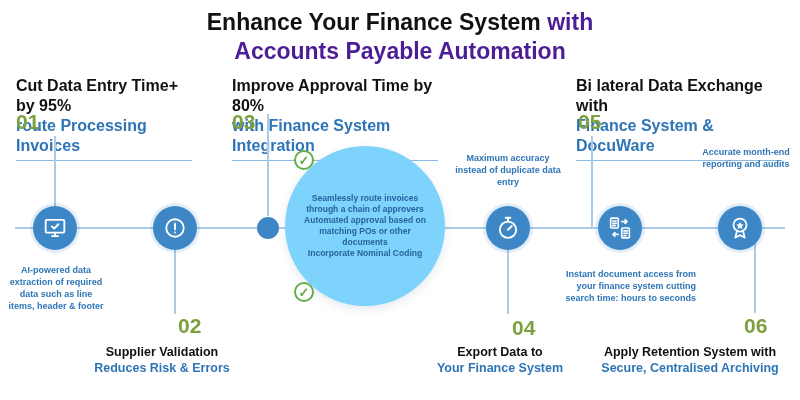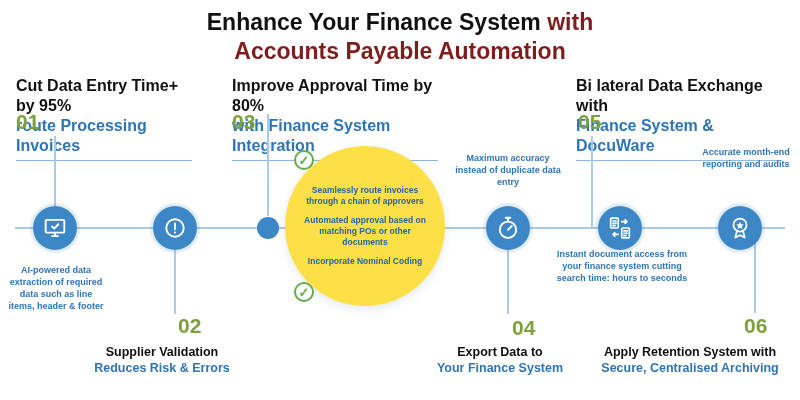--- a/index.html
+++ b/index.html
@@ -2,21 +2,21 @@
 <html><head>
 <meta charset="utf-8">
 <style>
   html,body{margin:0;padding:0;}
   body{font-family:"Liberation Sans",sans-serif;background:#ffffff;}
   .stage{position:relative;width:800px;height:400px;background:#fff;overflow:hidden;}
 
   
   .title{position:absolute;top:8px;left:0;width:100%;text-align:center;
          font-size:23px;font-weight:bold;line-height:1.25;color:#111;}
-  .title .blue{color:#7f1d1d;}
+  .title .blue{color:#4c1d95;}
 
   
   .heading{position:absolute;font-size:16px;font-weight:bold;line-height:1.25;color:#111;
            padding-bottom:4px;border-bottom:1.5px solid #8db9e0;}
   .heading .blue{color:#2e75b6;}
   .h1{left:16px;top:76px;width:176px;}
   .h3{left:232px;top:76px;width:206px;}
   .h5{left:576px;top:76px;width:206px;}
 
   
@@ -53,37 +53,37 @@
   .i2{left:153px;top:206px;}
   .i4{left:486px;top:206px;}
   .i5{left:598px;top:206px;}
   .i6{left:718px;top:206px;}
   .icircle svg{width:28px;height:28px;}
 
   .dot{position:absolute;left:257px;top:217px;width:22px;height:22px;border-radius:50%;background:#3e87c7;}
 
   
   .bubble{position:absolute;left:285px;top:146px;width:160px;height:160px;border-radius:50%;
-          background:#fde047;box-shadow:0 3px 10px rgba(30,70,120,0.12);
-          display:flex;flex-direction:column;justify-content:center;gap:8px;
+          background:#7dd3fc;box-shadow:0 3px 10px rgba(30,70,120,0.12);
+          display:flex;flex-direction:column;justify-content:center;
           padding:0 18px;box-sizing:border-box;text-align:center;}
   .bubble .item{font-size:8.5px;font-weight:bold;color:#26639f;line-height:1.3;}
 
   .check{position:absolute;width:20px;height:20px;border-radius:50%;background:#fff;
          border:2px solid #63ad48;color:#63ad48;font-size:13px;font-weight:bold;
          display:flex;align-items:center;justify-content:center;box-sizing:border-box;}
   .ck1{left:294px;top:150px;}
   .ck2{left:294px;top:282px;}
 
   
   .note{position:absolute;font-size:9px;font-weight:bold;color:#2e75b6;text-align:center;line-height:1.35;}
   .note-ai{left:6px;top:264px;width:100px;}
   .note-elim{left:118px;top:150px;width:114px;}
   .note-max{left:452px;top:152px;width:112px;}
-  .note-inst{left:548px;top:248px;width:148px;}
+  .note-inst{left:548px;top:268px;width:148px;text-align:right;}
   .note-acc{left:700px;top:146px;width:92px;}
 </style>
 </head>
 <body>
 
 <div class="stage">
 
   <div class="title">
     <div><span>Enhance Your Finance System</span><span class="blue"> with</span></div>
     <div class="blue">Accounts Payable Automation</div>

